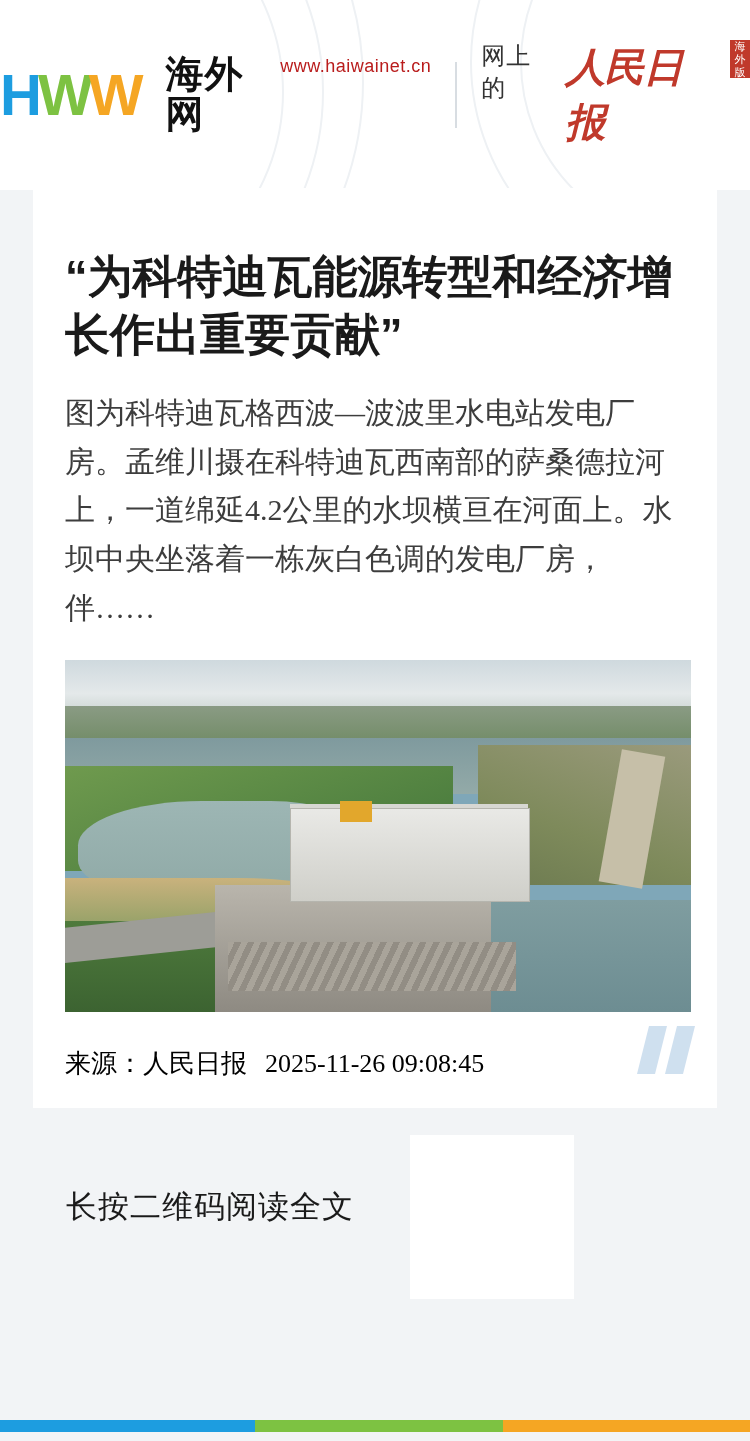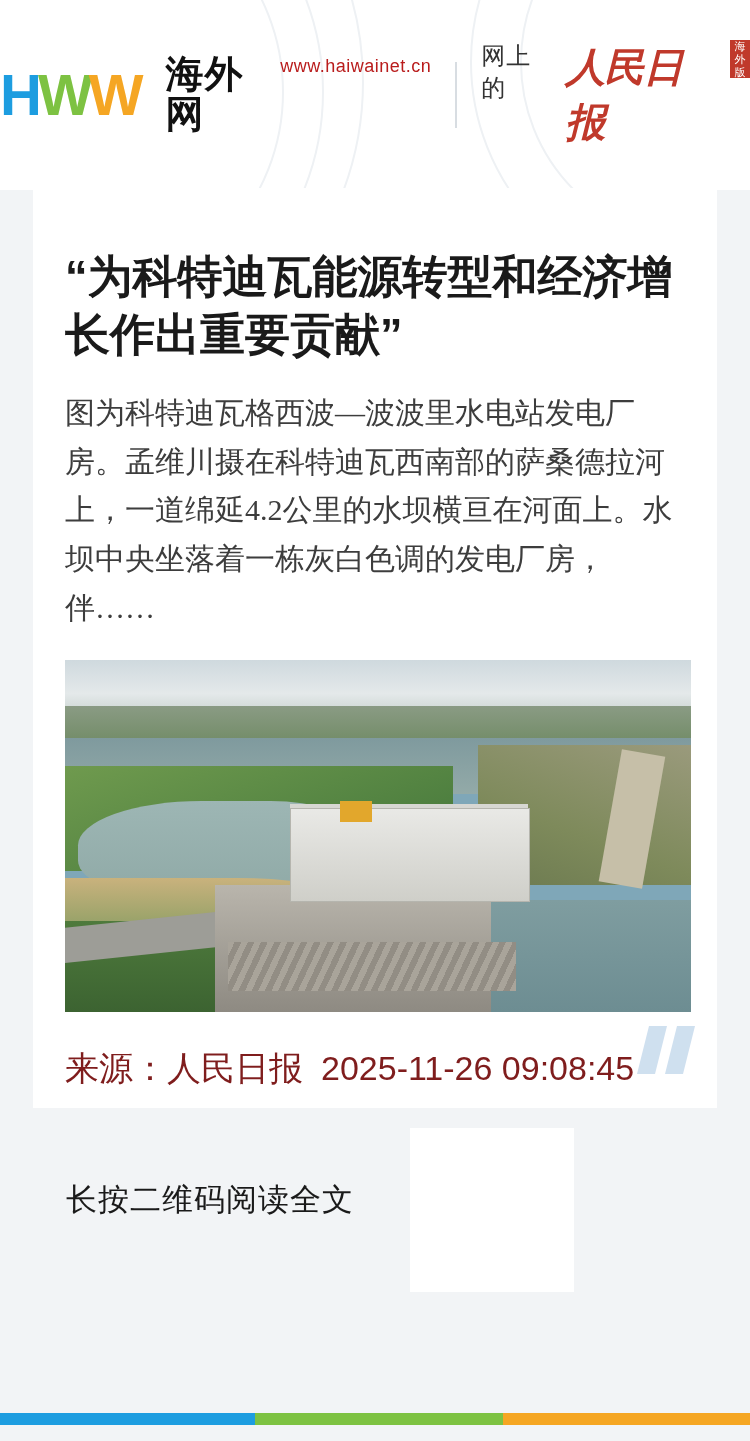--- a/index.html
+++ b/index.html
@@ -234,23 +234,23 @@
     background: #c6bfa8;
     transform: rotate(10deg);
   }
   .photo .rip-rap {
     position: absolute; left: 26%; bottom: 6%; width: 46%; height: 14%;
     background: repeating-linear-gradient(115deg, #a9a49a 0 6px, #928d84 6px 12px);
   }
 
   .meta {
     margin-top: 34px;
-    font-family: Liberation Sans, sans-serif;
-    font-size: 34px;
-    color: #7f1d1d;
+    font-family: Liberation Serif, serif;
+    font-size: 26px;
+    color: #000000;
     letter-spacing: 0px;
   }
   .meta .sep { display: inline-block; width: 18px; }
 
   
   .quote-deco {
     position: absolute;
     right: 28px;
     bottom: 34px;
     display: flex;
@@ -261,21 +261,21 @@
     width: 18px;
     height: 48px;
     background: #cfe0ef;
     transform: skewX(-14deg);
   }
 
   
   .footer {
     position: absolute;
     left: 0;
-    bottom: 16px;
+    bottom: 9px;
     width: 638px;
     height: 333px;
     background: #f2f4f6;
   }
   .footer-inner {
     position: absolute;
     left: 66px;
     top: 86px;
     width: 420px;
   }

